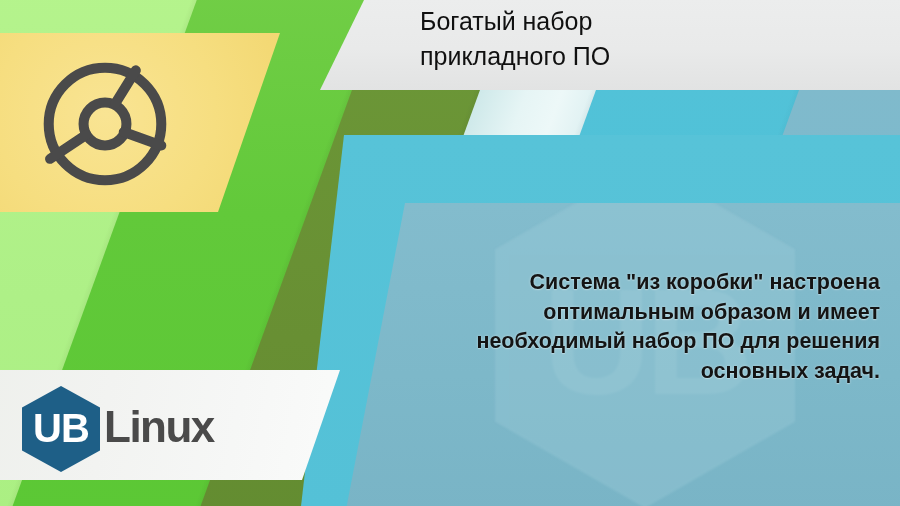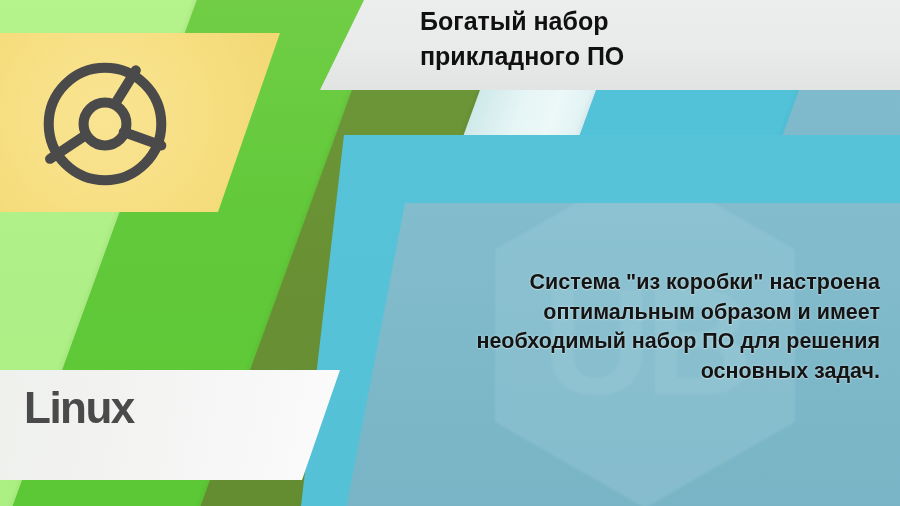--- a/index.html
+++ b/index.html
@@ -105,21 +105,21 @@
     width:600px; height:92px;
     background:linear-gradient(180deg,#eceded 0%,#e9eaea 55%,#e2e3e3 100%);
     clip-path:polygon(45px 0, 100% 0, 100% 100%, 0 100%);
     box-shadow:0 3px 7px rgba(0,0,0,.32);
   }
   .title-text{
     position:absolute;
     left:100px; top:6px;
     font-family:"Liberation Sans", sans-serif;
     font-size:25px;
-    font-weight:bold;
+    font-weight:normal;
     line-height:1.38;
     color:#101010;
     white-space:pre-line;
   }
 
   
   .yellow-card{
     position:absolute;
     left:-10px; top:33px;
     width:290px; height:179px;
@@ -222,17 +222,21 @@
         <circle cx="50" cy="50" r="16"></circle>
         <line x1="57.5" y1="35" x2="73" y2="10"></line>
         <line x1="64" y1="56" x2="92" y2="66"></line>
         <line x1="36" y1="58" x2="9" y2="76"></line>
       </g>
     </svg>
   </div>
 
   <div class="logo-bar">
     <div class="logo-row">
+      <div class="hexmark">
+        <div class="hex-shape"></div>
+        <div class="hex-label">UB</div>
+      </div>
       <div class="linux-word">Linux</div>
     </div>
   </div>
 
 </div>
 
 </body></html>

